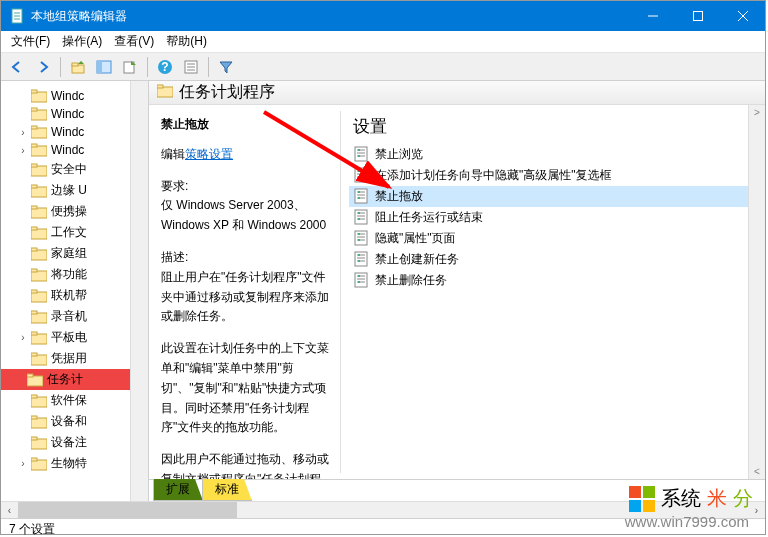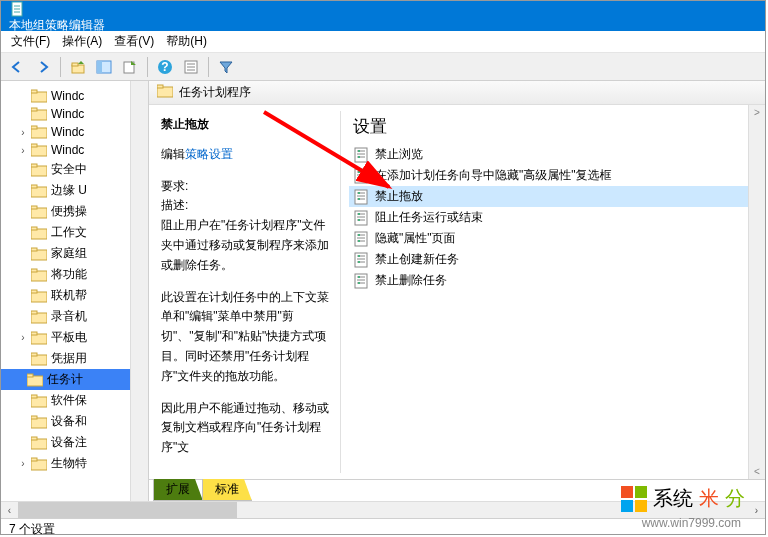--- a/index.html
+++ b/index.html
@@ -1,80 +1,80 @@
 <!DOCTYPE html>
 <html><head>
 <meta charset="utf-8">
 <style>
 * { box-sizing: border-box; margin: 0; padding: 0; font-family: "Microsoft YaHei", "Segoe UI", Tahoma, sans-serif; font-size: 12px; }
 body { width: 768px; height: 537px; background: #fff; position: relative; overflow: hidden; }
 
 .outer { border: 1px solid #999; width: 766px; height: 535px; position: relative; background: #fff; }
 
-.titlebar { height: 30px; background: #0078d7; color: #fff; display: flex; align-items: flex-start; padding-left: 8px; flex-direction: column; }
+.titlebar { height: 30px; background: #0078d7; color: #fff; display: flex; align-items: center; padding-left: 8px; }
 .titlebar .app-icon { width: 16px; height: 16px; margin-right: 6px; display: flex; align-items: center; justify-content: center; }
 .titlebar .title { flex: 1; font-size: 12px; }
 .titlebar .win-controls { display: flex; height: 100%; }
 .titlebar .win-btn { width: 45px; height: 100%; display: flex; align-items: center; justify-content: center; cursor: pointer; }
 
 .menubar { height: 22px; background: #fff; display: flex; align-items: flex-end; padding: 0 4px; border-bottom: 1px solid #e5e5e5; }
 .menubar .menu-item { padding: 2px 6px; cursor: pointer; }
 
 .toolbar { height: 28px; background: #f0f0f0; display: flex; align-items: center; padding: 0 4px; gap: 2px; border-bottom: 1px solid #d0d0d0; }
 .toolbar .tb-btn { width: 24px; height: 24px; display: flex; align-items: center; justify-content: center; cursor: pointer; border: 1px solid transparent; }
 .toolbar .sep { width: 1px; height: 20px; background: #c0c0c0; margin: 0 3px; }
 
 .body { display: flex; height: 420px; }
 .tree-pane { width: 148px; overflow: hidden; border-right: 1px solid #d0d0d0; background: #fff; padding-top: 6px; position: relative; }
 .tree-pane::after { content:""; position:absolute; right:0; top:0; bottom:0; width:17px; background:#f0f0f0; border-left:1px solid #ddd; }
 .tree-row { display: flex; align-items: center; padding: 2px 0 2px 16px; white-space: nowrap; cursor: pointer; }
 .tree-row .expander { width: 12px; font-size: 10px; color: #555; text-align: center; }
 .tree-row .folder-icon { width: 16px; height: 14px; margin: 0 4px 0 2px; }
-.tree-row.selected { background: #3b82f6; padding-left: 12px; }
+.tree-row.selected { background: #ef4444; padding-left: 12px; }
 
 .content-pane { flex: 1; display: flex; flex-direction: column; position: relative; }
 .content-header { height: 24px; background: linear-gradient(#fafafa,#ececec); border-bottom: 1px solid #ddd; display: flex; align-items: center; padding-left: 8px; gap: 6px; }
-.content-header-title { font-size: 12px; }
+.content-header-title { font-size: 16px; }
 
 .content-main { flex: 1; display: flex; overflow: hidden; }
 
 .detail-left { width: 192px; padding: 10px 10px 0 12px; line-height: 1.65; overflow: hidden; position: relative; }
 .detail-left::after { content:""; position:absolute; right:0; top:6px; bottom:6px; width:1px; background:#e0e0e0; }
 .detail-title { font-weight: bold; margin-bottom: 10px; }
-.link { color: #0066cc; cursor: pointer; }
+.link { color: #0066cc; text-decoration: underline; cursor: pointer; }
 .detail-para { margin-bottom: 12px; }
 
 .detail-right { flex: 1; padding-top: 6px; position: relative; }
 .detail-right-header { font-size: 17px; padding: 4px 6px 6px 12px; }
 .settings-list { list-style: none; padding-left: 8px; }
-.settings-list li { display: flex; align-items: flex-end; padding: 2px 4px 2px 4px; cursor: pointer; gap: 6px; white-space: nowrap; }
+.settings-list li { display: flex; align-items: flex-start; padding: 2px 4px 2px 4px; cursor: pointer; gap: 6px; white-space: nowrap; }
 .settings-list li.selected { background: #cce8ff; }
 .setting-icon { width: 16px; height: 16px; flex: 0 0 16px; }
 
 .tabs { height: 22px; border-top: 1px solid #d0d0d0; display: flex; align-items: flex-end; padding-left: 4px; background: #fff; }
 .tabs .tab { border: 1px solid #c0c0c0; border-top: none; padding: 2px 12px 2px 12px; margin-right: -1px; background: #fde047; cursor: pointer; font-size: 12px; position: relative; top: 0; clip-path: polygon(0 0, calc(100% - 8px) 0, 100% 100%, 0 100%); }
 .tabs .tab.active { background: #4d7c0f; }
 
 .bottom-scrollbar { height: 17px; background: #f0f0f0; border-top: 1px solid #ddd; display: flex; align-items: center; }
 .bottom-scrollbar .sb-arrow { width: 17px; height: 17px; display:flex; align-items:center; justify-content:center; color:#555; font-size:10px; }
 .bottom-scrollbar .sb-track { flex:1; height:100%; display:flex; }
 .bottom-scrollbar .sb-thumb { height:100%; background:#cdcdcd; }
 
 .status { height: 22px; border-top: 1px solid #d0d0d0; display: flex; align-items: center; padding-left: 8px; }
 
 .arrow-annotation { position: absolute; z-index: 50; pointer-events: none; }
 
-.watermark { position: absolute; right: 20px; bottom: 22px; z-index: 60; display:flex; align-items:center; gap:6px; font-family: "Microsoft YaHei"; }
+.watermark { position: absolute; right: 12px; bottom: 22px; z-index: 60; display:flex; align-items:center; gap:6px; font-family: "Microsoft YaHei"; }
 .watermark .logo { display:grid; grid-template-columns: 12px 12px; grid-template-rows: 12px 12px; gap:2px; }
 .watermark .logo div { width:12px; height:12px; }
 .watermark .txt-main { font-size: 20px; letter-spacing: 0; }
 .watermark .m-red { color:#f25022; }
 .watermark .m-green { color:#7fba00; }
 .watermark .fen { font-size: 20px; }
-.watermark .url { position:absolute; right:4px; bottom:-18px; font-size:12px; color:#888; white-space:nowrap; }
+.watermark .url { position:absolute; right:4px; bottom:-18px; font-size:15px; color:#888; white-space:nowrap; }
 
 .pane-right-scroll { position:absolute; right:0; top:0; bottom:0; width:17px; background:#f0f0f0; border-left:1px solid #ddd; display:flex; flex-direction:column; align-items:center; justify-content:space-between; }
 .pane-right-scroll span { font-size:10px; color:#888; padding:2px 0; }
 </style>
 </head>
 <body>
 
 <div class="outer">
 
   <div class="titlebar">
@@ -337,20 +337,21 @@
       </div>
 
       <div class="content-main">
 
         <div class="detail-left">
           <div class="detail-title">禁止拖放</div>
           <div class="detail-para">
             <span>编辑</span><span class="link">策略设置</span>
           </div>
           <div>要求:</div>
+          <div class="detail-para">仅 Windows Server 2003、Windows XP 和 Windows 2000</div>
           <div>描述:</div>
           <div class="detail-para">阻止用户在"任务计划程序"文件夹中通过移动或复制程序来添加或删除任务。</div>
           <div class="detail-para">此设置在计划任务中的上下文菜单和"编辑"菜单中禁用"剪切"、"复制"和"粘贴"快捷方式项目。同时还禁用"任务计划程序"文件夹的拖放功能。</div>
           <div class="detail-para">因此用户不能通过拖动、移动或复制文档或程序向"任务计划程序"文</div>
         </div>
 
         <div class="detail-right">
           <div class="detail-right-header">设置</div>
           <ul class="settings-list" id="settings-list">
               <li>

